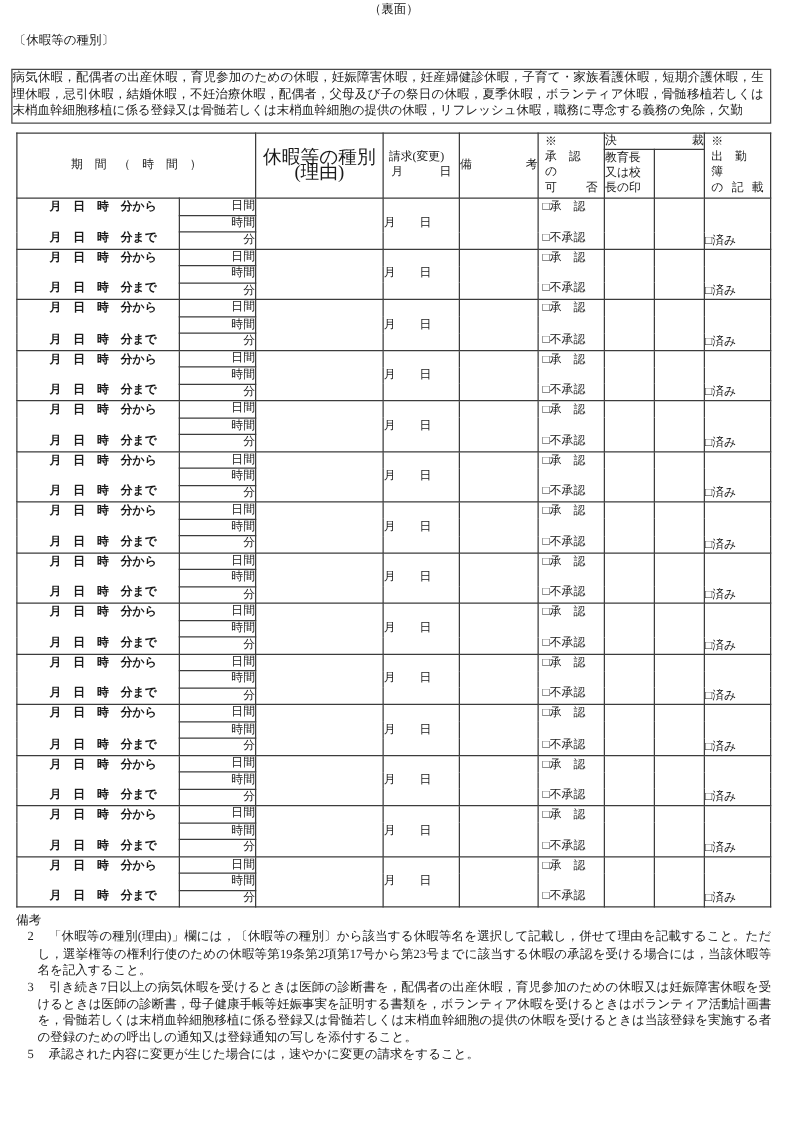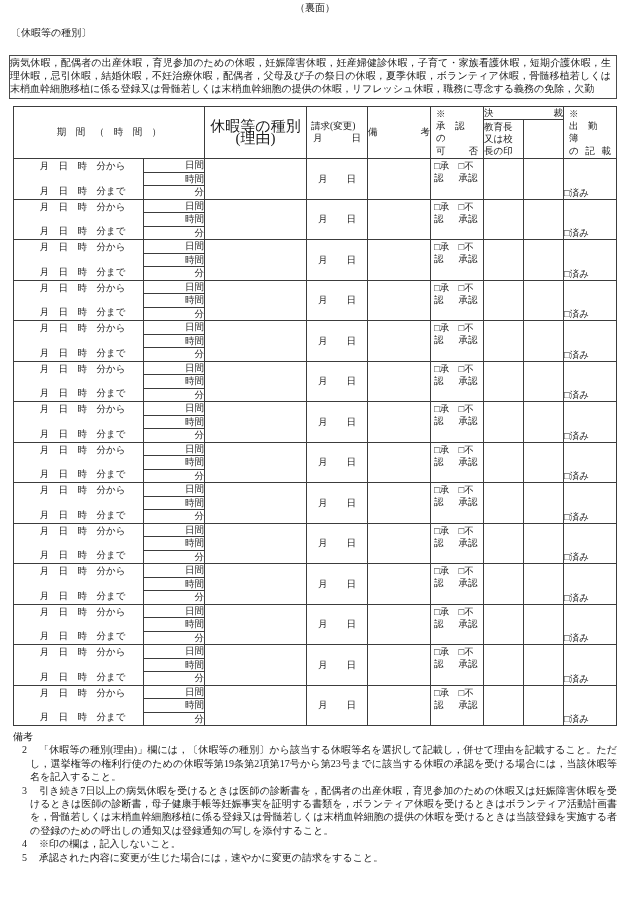--- a/index.html
+++ b/index.html
@@ -65,27 +65,28 @@
   }
   td.period { vertical-align: top; }
   td.period .vfill {
     height: 38.5px;
     display: flex;
     flex-direction: column;
     justify-content: space-between;
     align-items: center;
     padding: 1px 0 1px 8px;
     line-height: 12px;
-  }
-  td.request { text-align: center; vertical-align: middle; line-height: 12px; margin-left: 41px; }
+    font-weight: bold;
+  }
+  td.request { vertical-align: middle; line-height: 12px; margin-left: 41px; }
   td.approval { vertical-align: top; }
   td.approval .vfill {
     height: 38.5px;
     display: flex;
-    flex-direction: row;
+    flex-direction: column;
     justify-content: space-between;
     padding: 1px 0 1px 3px;
     line-height: 12px;
     text-align: left;
   }
   td.attendance { vertical-align: bottom; text-align: left; padding: 0 0 1px 6px; line-height: 12px; }
 
   .notes { margin: 4px 0 0 13px; width: 604px; font-size: 10px; line-height: 13.4px; }
   .notes-title { line-height: 13.4px; }
   .note-item { padding-left: 17px; text-indent: -8px; text-align: justify; }
@@ -565,15 +566,14 @@
   <tr class="sub">
     <td class="unit">分</td>
   </tr>
 </tbody>
 </table>
 
 <div class="notes">
   <div class="notes-title">備考</div>
   <div class="note-item"><span class="note-num">2</span><span class="note-text">「休暇等の種別(理由)」欄には，〔休暇等の種別〕から該当する休暇等名を選択して記載し，併せて理由を記載すること。ただし，選挙権等の権利行使のための休暇等第19条第2項第17号から第23号までに該当する休暇の承認を受ける場合には，当該休暇等名を記入すること。</span></div>
   <div class="note-item"><span class="note-num">3</span><span class="note-text">引き続き7日以上の病気休暇を受けるときは医師の診断書を，配偶者の出産休暇，育児参加のための休暇又は妊娠障害休暇を受けるときは医師の診断書，母子健康手帳等妊娠事実を証明する書類を，ボランティア休暇を受けるときはボランティア活動計画書を，骨髄若しくは末梢血幹細胞移植に係る登録又は骨髄若しくは末梢血幹細胞の提供の休暇を受けるときは当該登録を実施する者の登録のための呼出しの通知又は登録通知の写しを添付すること。</span></div>
-  <div class="note-item"><span class="note-num">4</span><span class="note-text">※印の欄は，記入しないこと。</span></div>
   <div class="note-item"><span class="note-num">5</span><span class="note-text">承認された内容に変更が生じた場合には，速やかに変更の請求をすること。</span></div>
 </div>
 
 </body></html>

